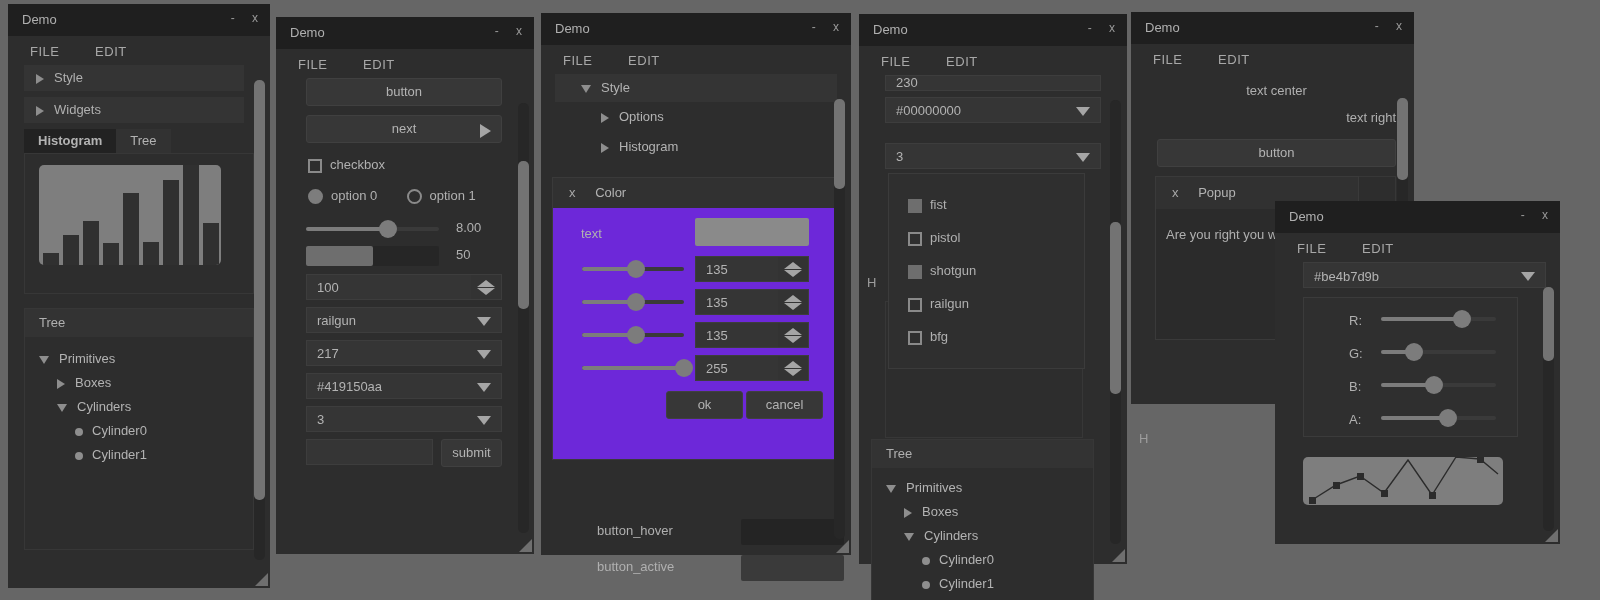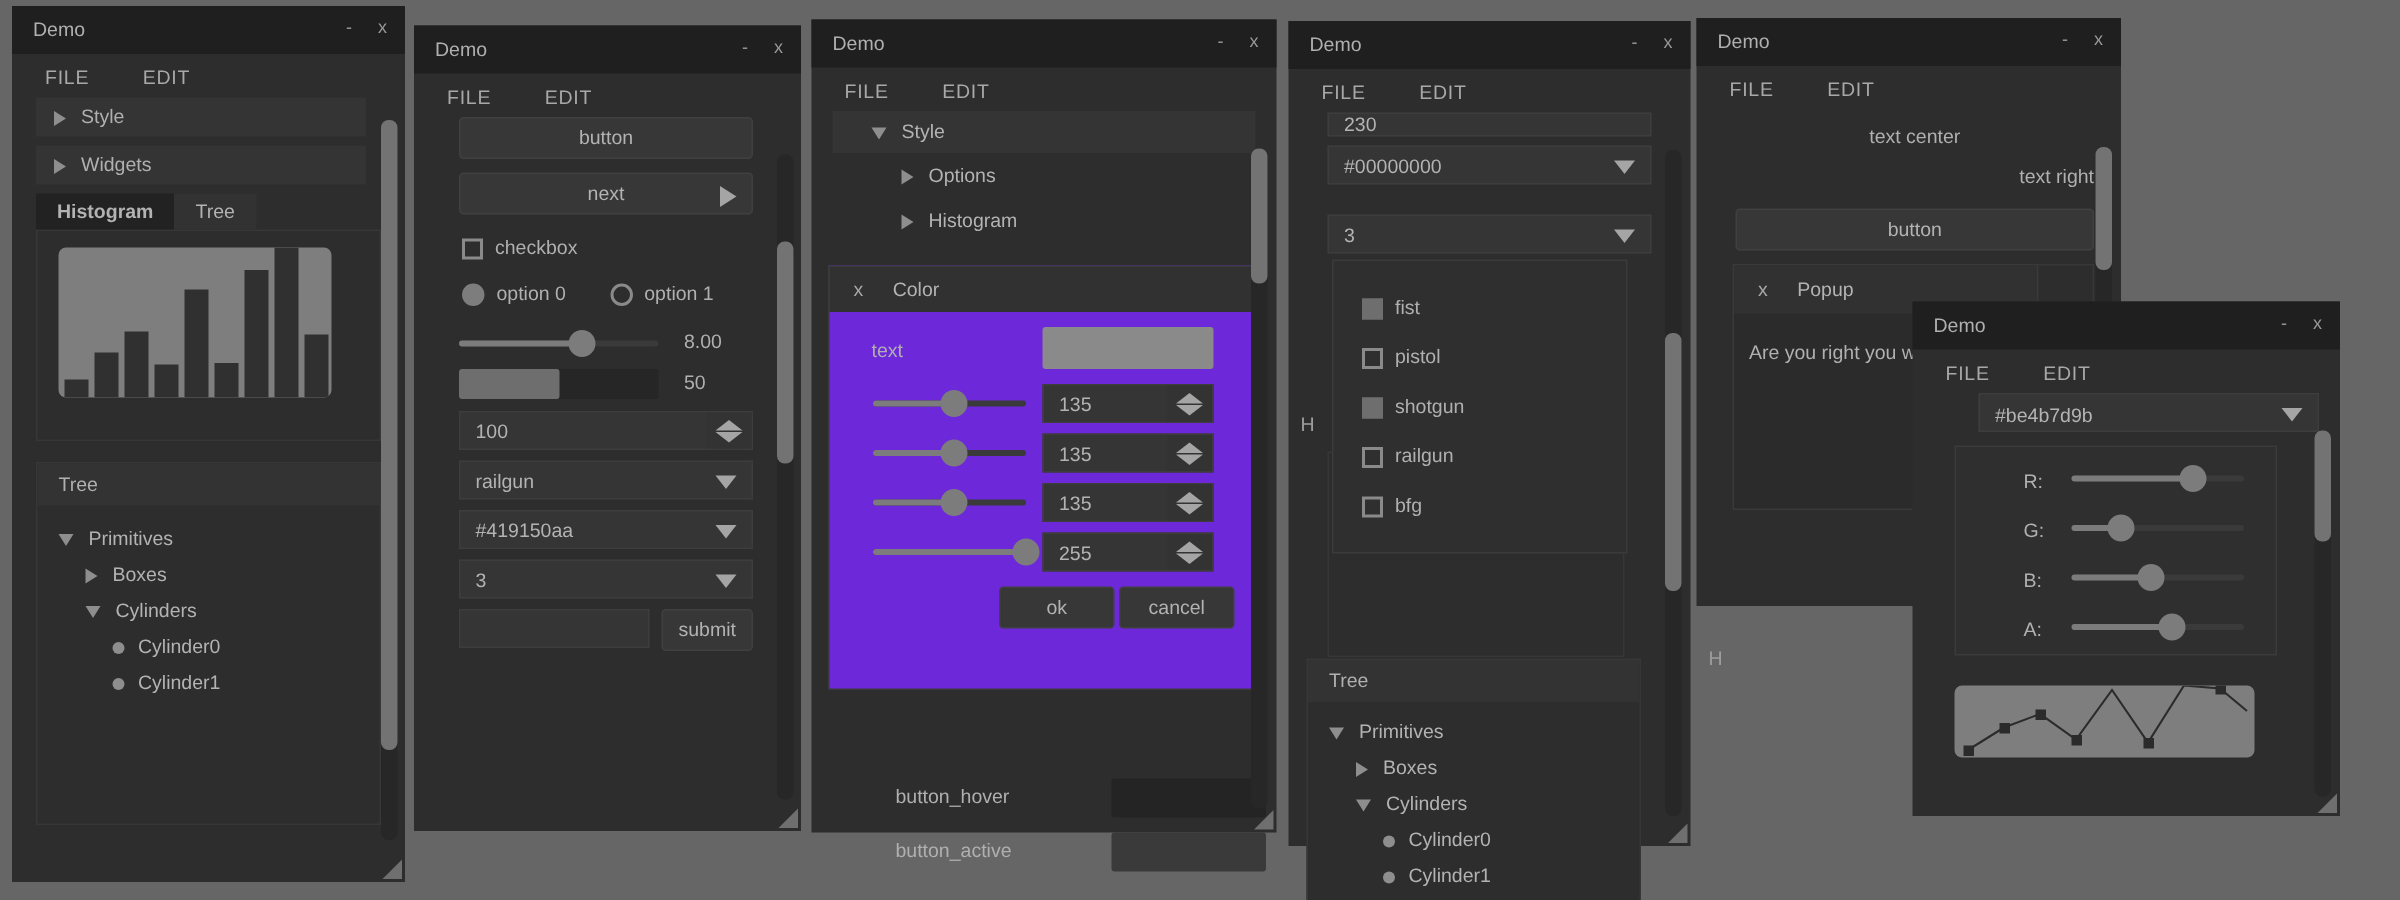--- a/index.html
+++ b/index.html
@@ -154,20 +154,24 @@
       <span class="spin">
           <span class="up"></span>
           <span class="dn"></span>
         </span>
     </div>
     <div class="field" style="margin-bottom:7px;">
       <span>railgun</span>
       <span class="caret"></span>
     </div>
     <div class="field" style="margin-bottom:7px;">
+      <span>217</span>
+      <span class="caret"></span>
+    </div>
+    <div class="field" style="margin-bottom:7px;">
       <span>#419150aa</span>
       <span class="caret"></span>
     </div>
     <div class="field" style="margin-bottom:7px;">
       <span>3</span>
       <span class="caret"></span>
     </div>
     <div style="position:relative;height:30px;">
       <div class="field" style="position:absolute;left:0;top:0;width:127px;" placeholder=""></div>
       <div class="btn" style="position:absolute;left:135px;top:0;width:59px;margin-bottom:0;">submit</div>
@@ -393,21 +397,21 @@
     <div class="btns">
       <span>-</span>
       <span>x</span>
     </div>
   </div>
   <div class="menubar">
     <span>FILE</span>
     <span>EDIT</span>
   </div>
   <div class="body" style="padding:0 14px 0 28px;">
-    <div class="field" style="height:26px;line-height:27px;margin-left:16px;">
+    <div class="field" style="height:26px;line-height:27px;">
       <span>#be4b7d9b</span>
       <span class="caret"></span>
     </div>
   </div>
 
   <div style="position:absolute;left:28px;top:296px;width:0;height:0;"></div>
   <div style="position:absolute;left:28px;top:96px;width:215px;height:140px;background:#2f2f2f;border:1px solid #3b3b3b;box-sizing:border-box;">
     <div style="padding:12px 0 0 0;">
       <div style="position:relative;height:33px;">
         <span class="lbl" style="position:absolute;left:45px;top:3px;">R:</span>

